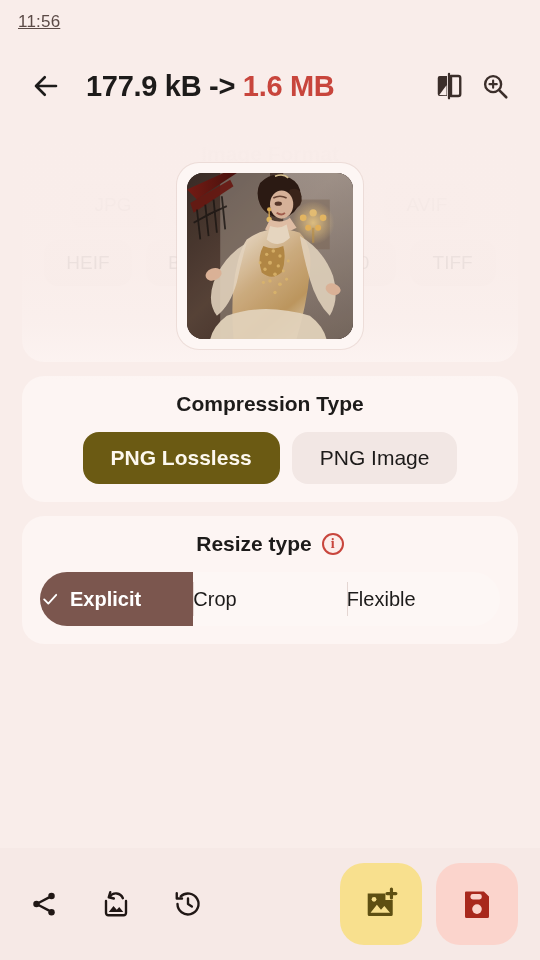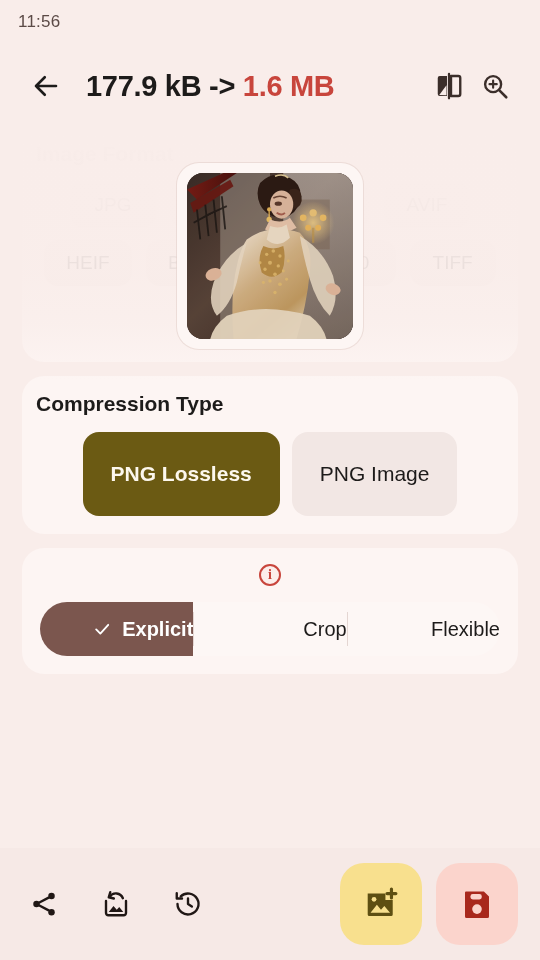--- a/index.html
+++ b/index.html
@@ -16,21 +16,21 @@
     overflow: hidden;
   }
 
   
   .statusbar {
     height: 44px;
     display: flex; align-items: center;
     padding: 0 18px;
   }
   .statusbar .clock {
-    font-size: 17px; color: #5b4a46; letter-spacing: .2px;
+    font-size: 17px; color: #5b4a46; letter-spacing: .2px; text-decoration: underline;
   }
 
   
   .appbar {
     height: 84px;
     display: flex; align-items: center;
     padding: 0 22px 0 26px;
     background: #f9edea;
   }
   .appbar .back {
@@ -63,20 +63,21 @@
     overflow: hidden;
   }
 
   .card {
     background: #fdf5f3;
     border-radius: 22px;
     margin: 0 22px 14px 22px;
     padding: 16px 14px 18px 14px;
   }
   .card-title {
+    text-align: center;
     font-size: 21px;
     font-weight: 700;
     color: #1d1b1a;
     margin-bottom: 16px;
   }
   .card-title.with-icon {
     display: flex; align-items: center; justify-content: center; gap: 10px;
   }
 
   
@@ -116,21 +117,21 @@
         rgba(249,237,234,0) 100%);
     pointer-events: none;
     z-index: 3;
   }
 
   
   .seg-chips {
     display: flex; justify-content: center; gap: 12px;
   }
   .seg-chip {
-    padding: 30px 28px;
+    padding: 14px 28px;
     border-radius: 16px;
     font-size: 21px;
     background: #f2e7e4;
     color: #1d1b1a;
     cursor: pointer;
   }
   .seg-chip.sel {
     background: #6b5a13;
     color: #fdf8ee;
     font-weight: 600;
@@ -140,21 +141,21 @@
   .segmented {
     display: flex;
     height: 54px;
     border-radius: 27px;
     overflow: hidden;
     background: #fdf7f5;
     margin: 0 4px;
   }
   .segment {
     flex: 1 1 0;
-    display: flex; align-items: center; justify-content: flex-end;
+    display: flex; align-items: center; justify-content: flex-start;
     gap: 10px;
     font-size: 20px;
     color: #1d1b1a;
     position: relative;
     cursor: pointer;
   }
   .segment + .segment::before {
     content: "";
     position: absolute; left: 0; top: 10px; bottom: 10px;
     width: 1px; background: #e4d6d2;
@@ -283,20 +284,21 @@
     <div class="card">
       <div class="card-title">Compression Type</div>
       <div class="seg-chips">
         <div class="seg-chip sel"><span>PNG Lossless</span></div>
         <div class="seg-chip"><span>PNG Image</span></div>
       </div>
     </div>
 
     <div class="card">
       <div class="card-title with-icon">
+        <span>Resize type</span>
         <span class="info-icon">
             <span>i</span>
           </span>
       </div>
       <div class="segmented">
         <div class="segment sel">
           <svg class="seg-check" viewBox="0 0 24 24">
             <path d="M5 12.5 10 17.5 19.5 7" fill="none" stroke="#ffffff" stroke-width="2.2" stroke-linecap="round" stroke-linejoin="round"></path>
           </svg>
           <span>Explicit</span>

